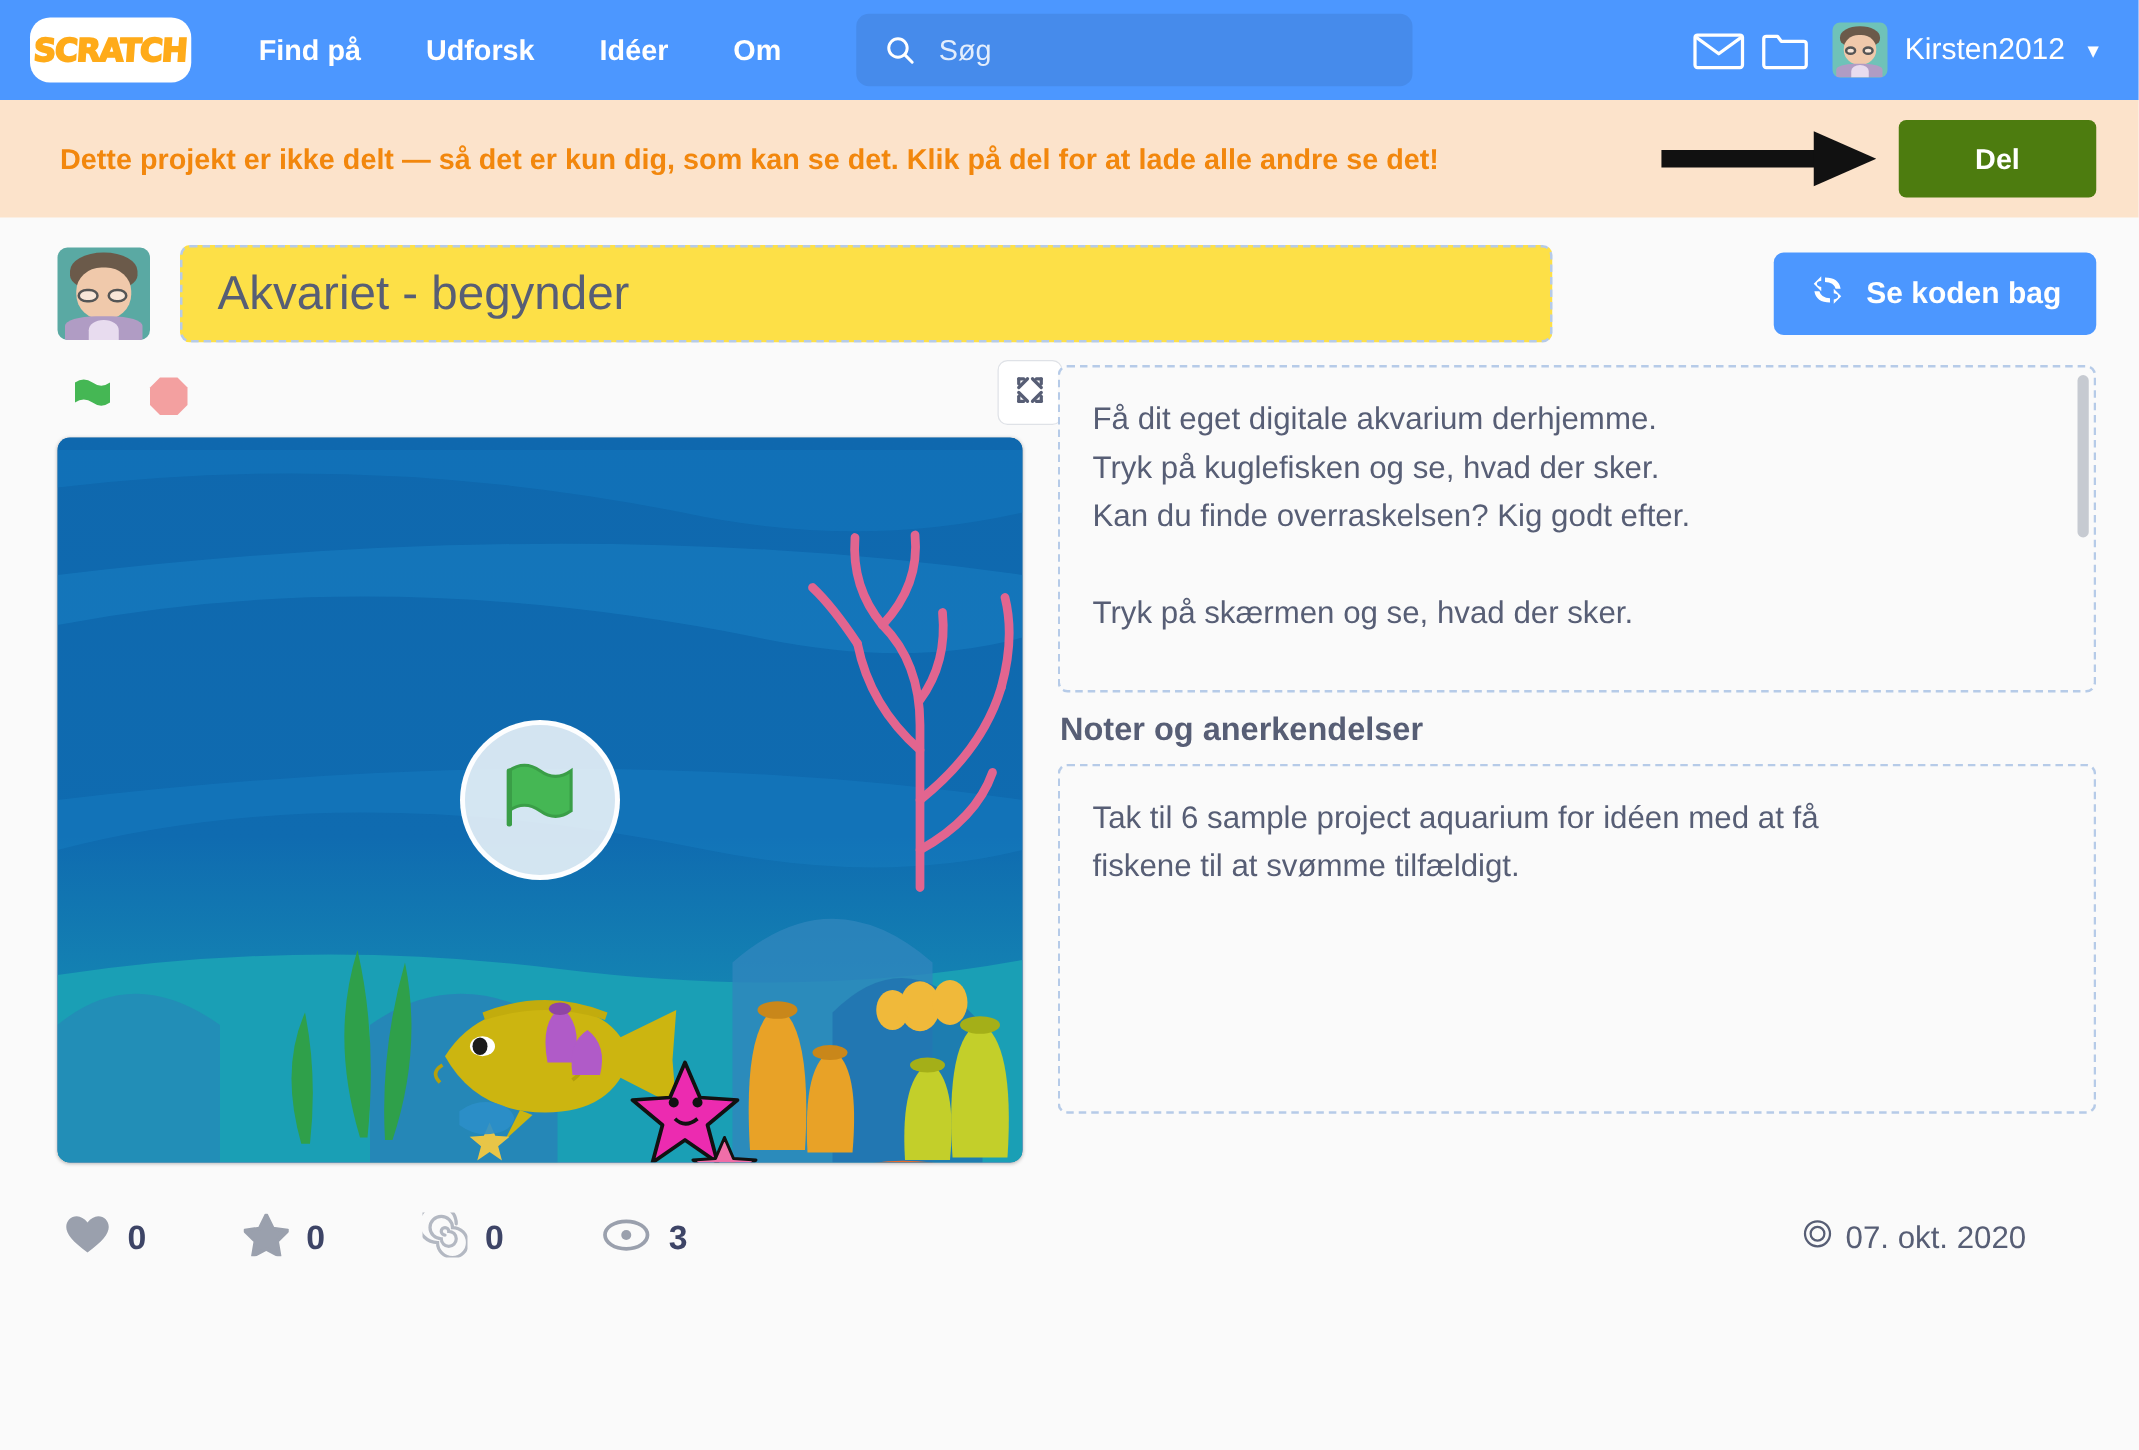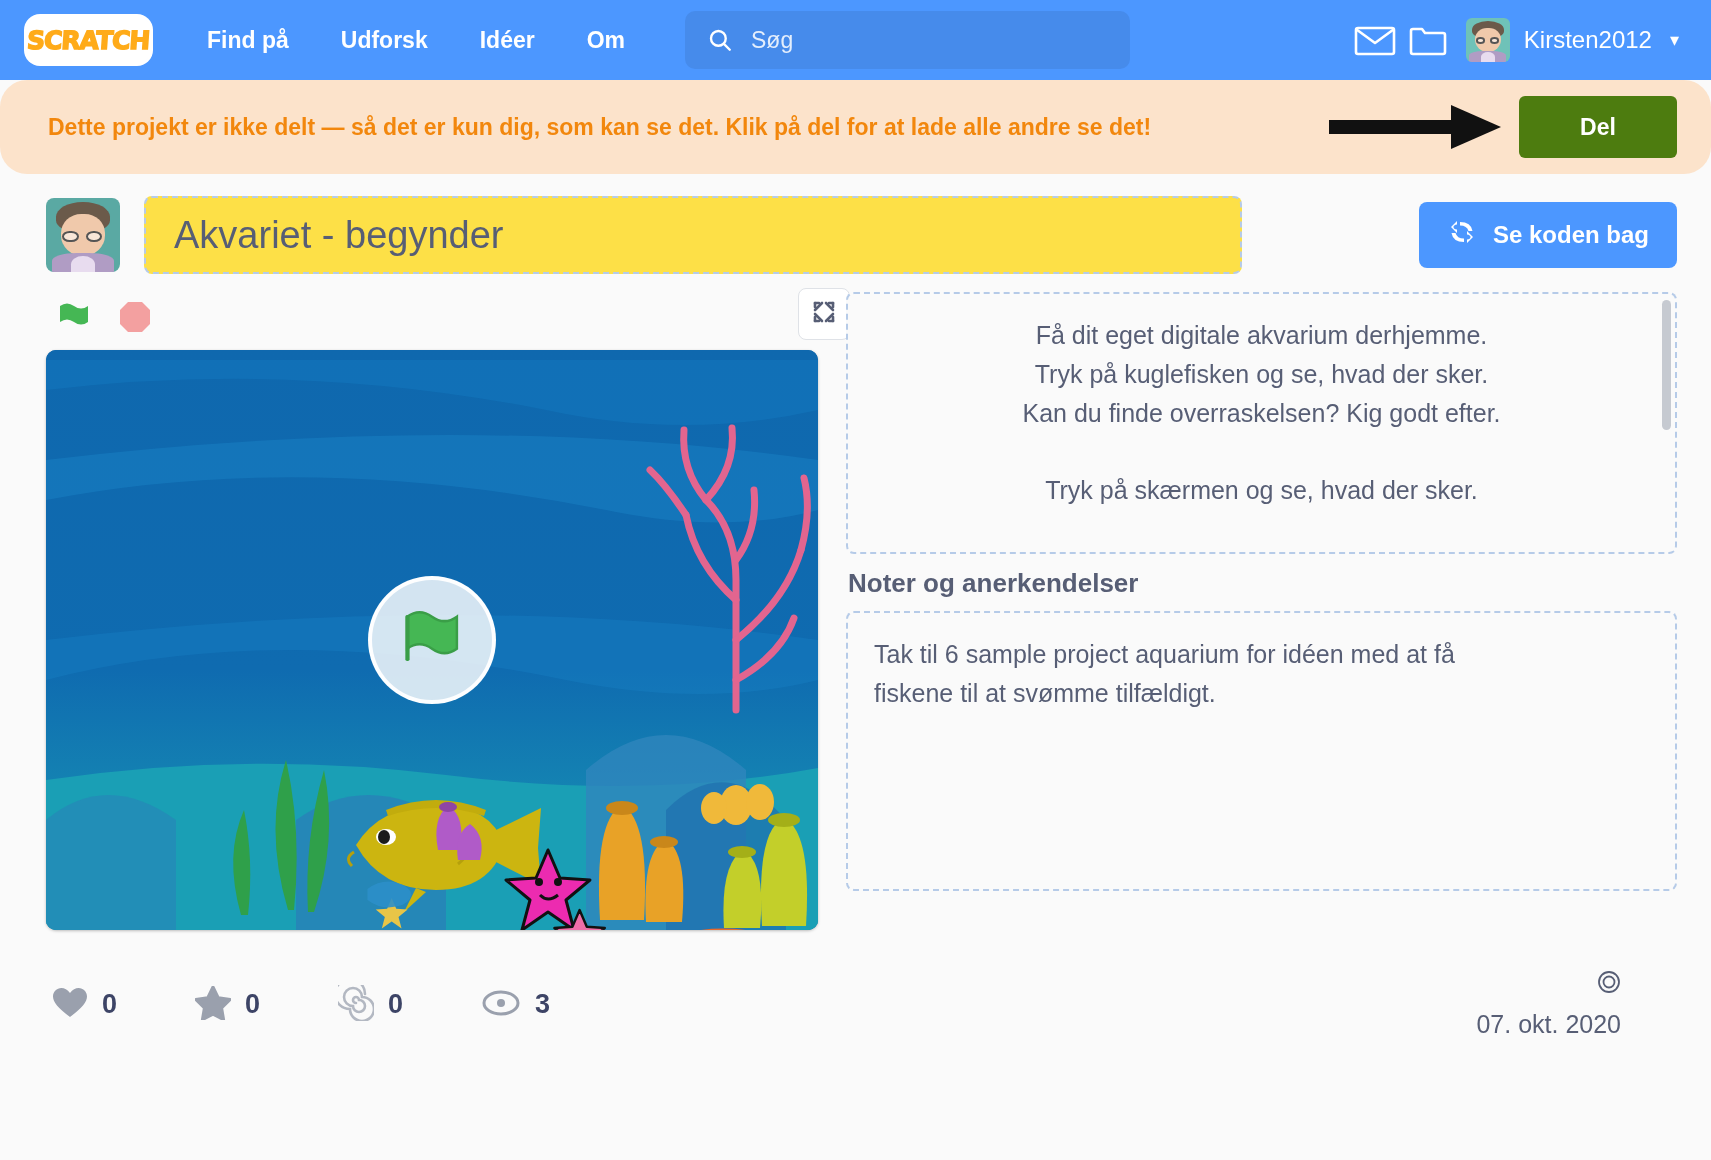--- a/index.html
+++ b/index.html
@@ -92,21 +92,20 @@
   .av-collar { position:absolute; left:34%; bottom:0; width:32%; height:22%; background:#e8dcef; border-radius:50% 50% 0 0; }
 
   
   .banner {
     height: 94px;
     background: #fce3cb;
     display: flex;
     align-items: center;
     padding: 0 34px 0 48px;
     position: relative;
-    border-radius: 27px;
   }
   .banner-text {
     color: #f2870d;
     font-size: 23px;
     font-weight: bold;
   }
   .banner-right {
     margin-left: auto;
     display: flex;
     align-items: center;
@@ -229,21 +228,21 @@
     border-radius: 8px;
     background: #fafafa;
     padding: 22px 26px;
     color: #575e75;
     font-size: 25px;
     line-height: 1.55;
     position: relative;
     overflow: hidden;
     cursor: text;
   }
-  .ta-instructions { height: 262px; text-align: center; }
+  .ta-instructions { height: 262px; }
   .ta-notes { height: 280px; }
   .scroll-thumb {
     position: absolute;
     right: 4px; top: 6px;
     width: 9px; height: 130px;
     background: #c6cad1;
     border-radius: 5px;
     cursor: grab;
   }
   .faded { opacity: 0.28; }
@@ -262,26 +261,25 @@
     margin-right: 78px;
   }
   .stat-num {
     font-size: 27px;
     color: #3d4466;
     font-weight: bold;
   }
   .date-wrap {
     margin-left: auto;
     display: flex;
-    align-items: flex-end;
+    align-items: center;
     gap: 10px;
     color: #575e75;
     font-size: 25px;
     padding-right: 56px;
-    flex-direction: column;
   }
 </style>
 </head>
 <body>
 
 <div class="navbar">
   <div class="logo">
     <span class="logo-inner">SCRATCH</span>
   </div>
 

